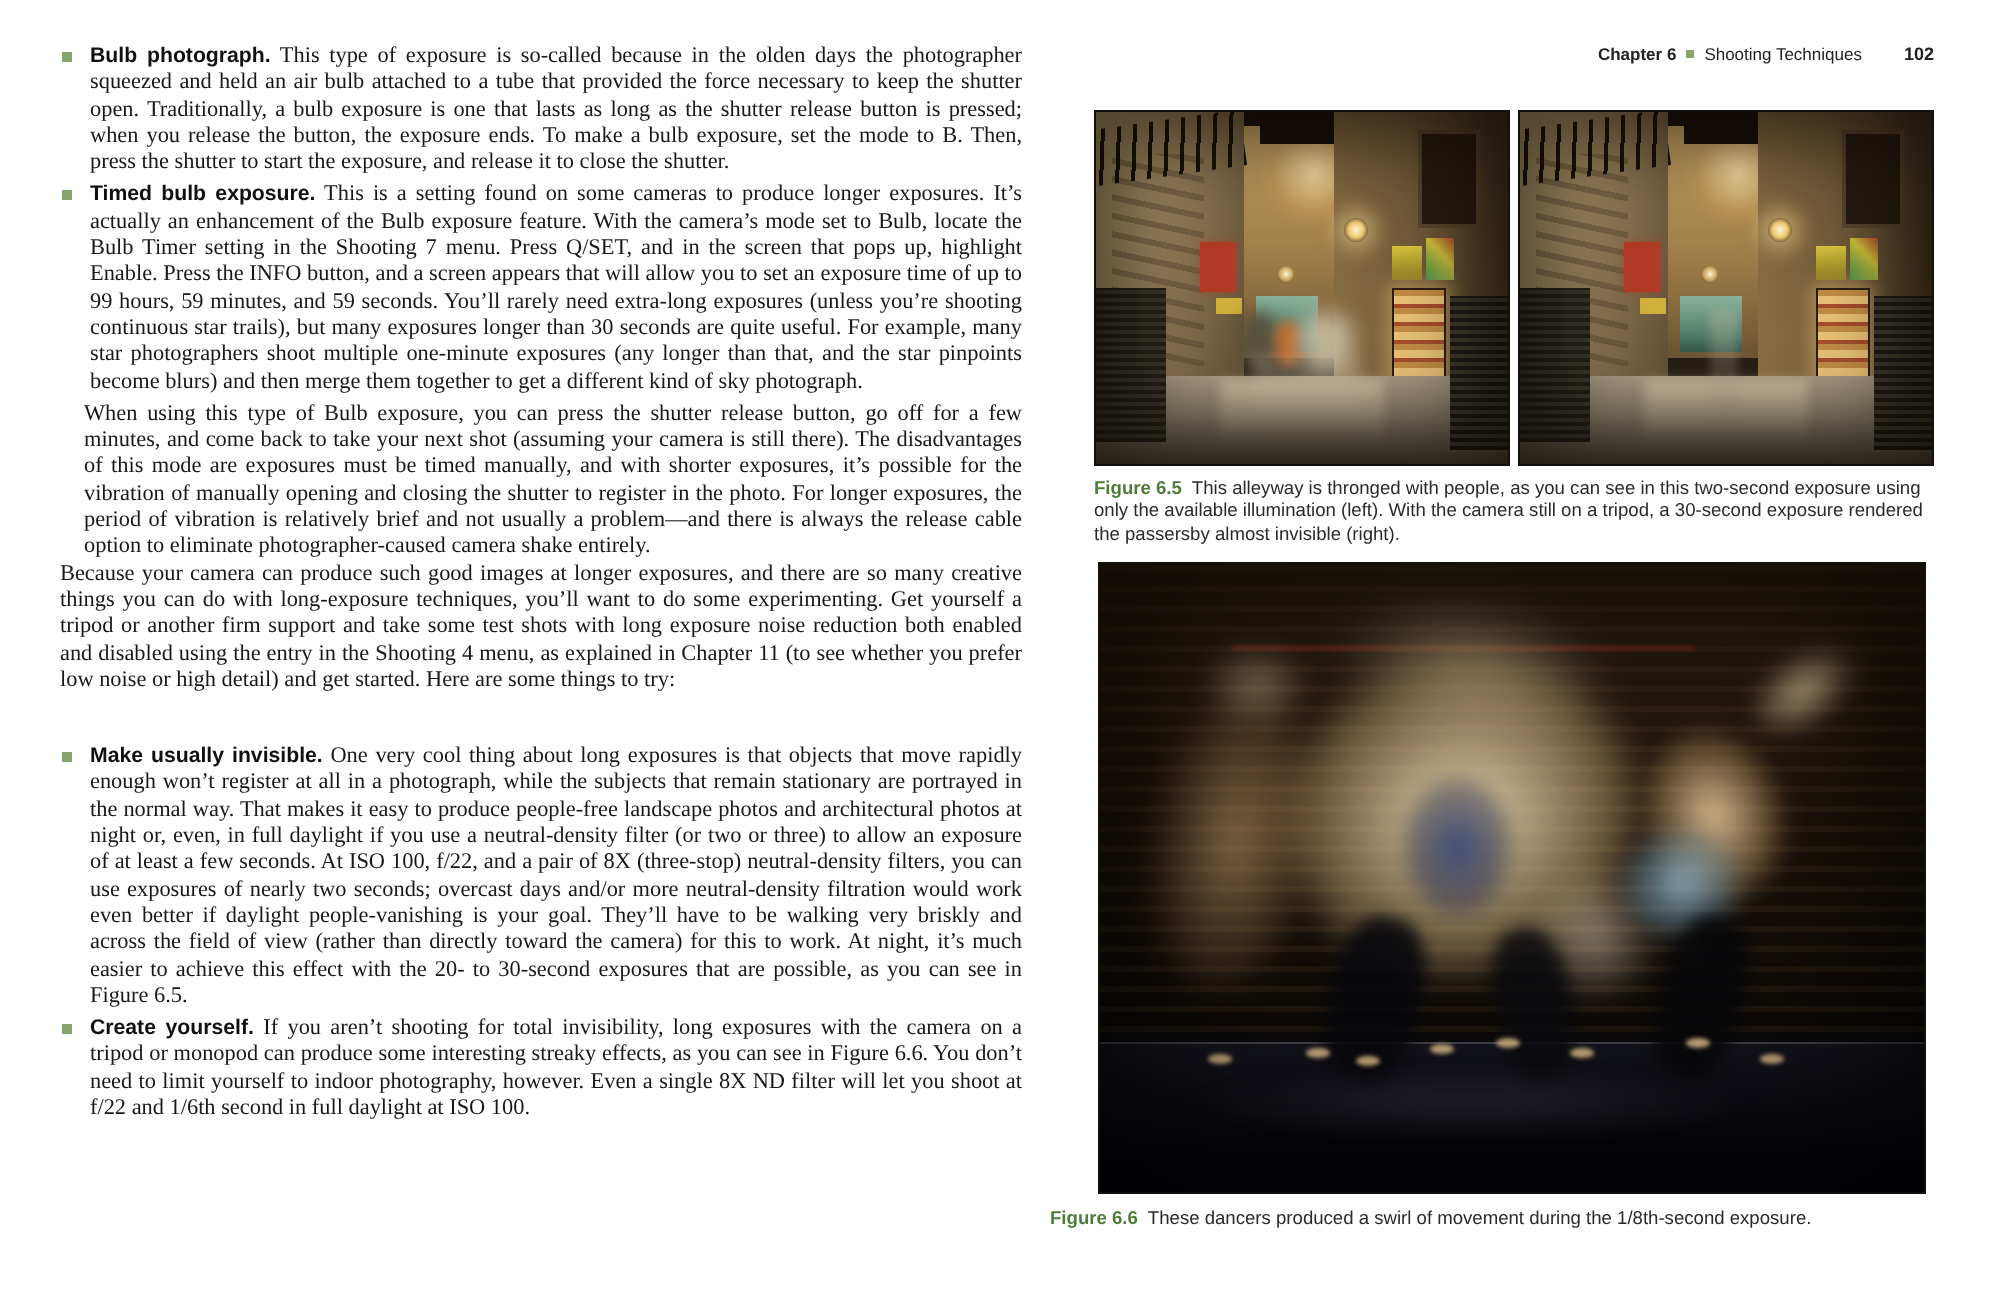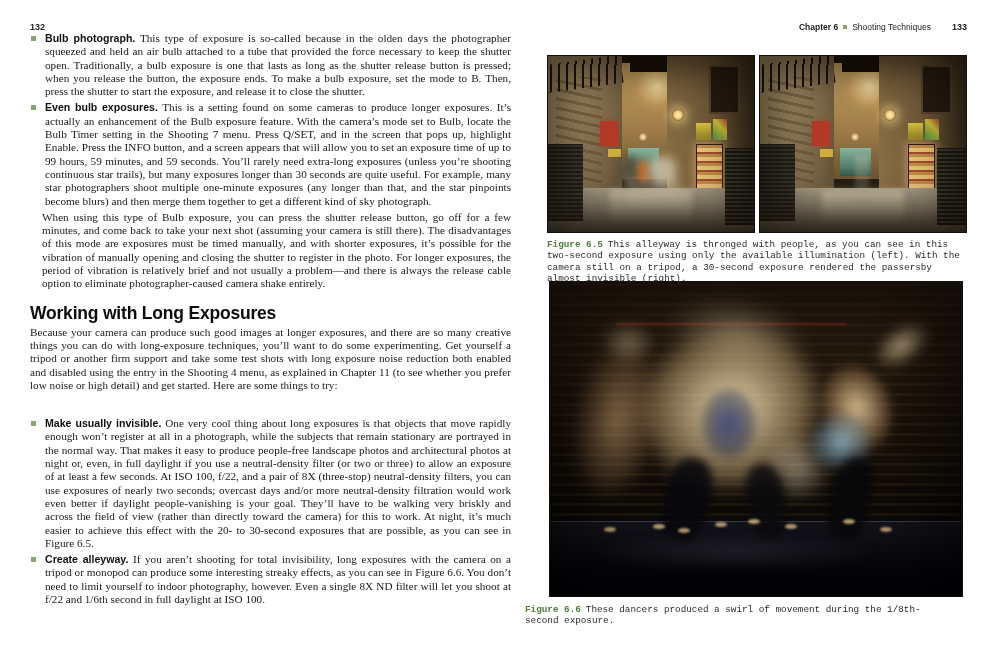--- a/index.html
+++ b/index.html
@@ -23,21 +23,21 @@
   .toplist{margin-top:20px;}
 
   
   .rp-header{position:absolute;top:22px;left:520px;width:447px;display:flex;
              justify-content:flex-end;align-items:center;gap:5px;
              font-family:"Liberation Sans",sans-serif;font-size:8.5px;color:#222;}
   .rp-header .chapter{font-weight:bold;}
   .hdr-sq{width:4px;height:4px;background:#86a56b;display:inline-block;}
   .rp-header .pagenum{font-weight:bold;font-size:9px;margin-left:16px;}
 
-  .caption{position:absolute;font-family:Liberation Mono, monospace;font-size:9.3px;
+  .caption{position:absolute;font-family:Liberation Sans, sans-serif;font-size:9.3px;
            line-height:11.4px;color:#2a2a2a;text-align:left;}
   .cap-label{font-weight:bold;color:#4e7d38;margin-right:5px;}
 
   
   .photo{position:absolute;overflow:hidden;border:1px solid #12100b;box-sizing:border-box;}
   .photo-pair{position:absolute;left:547px;top:55px;width:420px;height:178px;display:flex;gap:4px;}
   .alley{flex:1;position:relative;overflow:hidden;border:1px solid #12100b;box-sizing:border-box;
          background:linear-gradient(#171209,#241b10 55%,#2a241a);}
   .alley>div{position:absolute;}
   .aw-far{left:34%;top:4%;width:34%;height:66%;background:linear-gradient(#c8a565,#9c7a46 60%,#6b5432);}
@@ -141,60 +141,58 @@
            filter:blur(6px);transform:rotate(20deg);}
   .shoe{position:absolute;width:12px;height:5px;border-radius:50%;
            background:rgba(208,178,128,.9);filter:blur(1px);}
   .dn-vig{left:0;top:0;width:100%;height:100%;
            box-shadow:inset 0 0 70px 28px rgba(0,0,0,.6);}
 </style>
 </head>
 <body>
 
 <div class="page-left">
-  <div class="pagenum-left">132</div>
 
   <ul class="blist toplist body-text">
     <li>
       <span class="bmark"></span>
       <span class="lead">Bulb photograph.</span>
       <span>This type of exposure is so-called because in the olden days the photographer squeezed and held an air bulb attached to a tube that provided the force necessary to keep the shutter open. Traditionally, a bulb exposure is one that lasts as long as the shutter release button is pressed; when you release the button, the exposure ends. To make a bulb exposure, set the mode to B. Then, press the shutter to start the exposure, and release it to close the shutter.</span>
     </li>
     <li>
       <span class="bmark"></span>
-      <span class="lead">Even bulb exposures.</span>
+      <span class="lead">Timed bulb exposure.</span>
       <span>This is a setting found on some cameras to produce longer exposures. It’s actually an enhancement of the Bulb exposure feature. With the camera’s mode set to Bulb, locate the Bulb Timer setting in the Shooting 7 menu. Press Q/SET, and in the screen that pops up, highlight Enable. Press the INFO button, and a screen appears that will allow you to set an exposure time of up to 99 hours, 59 minutes, and 59 seconds. You’ll rarely need extra-long exposures (unless you’re shooting continuous star trails), but many exposures longer than 30 seconds are quite useful. For example, many star photographers shoot multiple one-minute exposures (any longer than that, and the star pinpoints become blurs) and then merge them together to get a different kind of sky photograph.</span>
     </li>
   </ul>
 
   <p class="cont body-text">When using this type of Bulb exposure, you can press the shutter release button, go off for a few minutes, and come back to take your next shot (assuming your camera is still there). The disadvantages of this mode are exposures must be timed manually, and with shorter exposures, it’s possible for the vibration of manually opening and closing the shutter to register in the photo. For longer exposures, the period of vibration is relatively brief and not usually a problem—and there is always the release cable option to eliminate photographer-caused camera shake entirely.</p>
 
-  <h1 class="sec">Working with Long Exposures</h1>
 
   <p class="intro body-text">Because your camera can produce such good images at longer exposures, and there are so many creative things you can do with long-exposure techniques, you’ll want to do some experimenting. Get yourself a tripod or another firm support and take some test shots with long exposure noise reduction both enabled and disabled using the entry in the Shooting 4 menu, as explained in Chapter 11 (to see whether you prefer low noise or high detail) and get started. Here are some things to try:</p>
 
   <ul class="blist body-text">
     <li>
       <span class="bmark"></span>
       <span class="lead">Make usually invisible.</span>
       <span>One very cool thing about long exposures is that objects that move rapidly enough won’t register at all in a photograph, while the subjects that remain stationary are portrayed in the normal way. That makes it easy to produce people-free landscape photos and architectural photos at night or, even, in full daylight if you use a neutral-density filter (or two or three) to allow an exposure of at least a few seconds. At ISO 100, f/22, and a pair of 8X (three-stop) neutral-density filters, you can use exposures of nearly two seconds; overcast days and/or more neutral-density filtration would work even better if daylight people-vanishing is your goal. They’ll have to be walking very briskly and across the field of view (rather than directly toward the camera) for this to work. At night, it’s much easier to achieve this effect with the 20- to 30-second exposures that are possible, as you can see in Figure 6.5.</span>
     </li>
     <li>
       <span class="bmark"></span>
-      <span class="lead">Create alleyway.</span>
+      <span class="lead">Create yourself.</span>
       <span>If you aren’t shooting for total invisibility, long exposures with the camera on a tripod or monopod can produce some interesting streaky effects, as you can see in Figure 6.6. You don’t need to limit yourself to indoor photography, however. Even a single 8X ND filter will let you shoot at f/22 and 1/6th second in full daylight at ISO 100.</span>
     </li>
   </ul>
 </div>
 
 <div class="rp-header">
   <span class="chapter">Chapter 6</span>
   <span class="hdr-sq"></span>
   <span>Shooting Techniques</span>
-  <span class="pagenum">133</span>
+  <span class="pagenum">102</span>
 </div>
 
 <div class="photo-pair">
 
   <div class="alley">
     <div class="aw-far"></div>
     <div class="aw-glow"></div>
     <div class="aw-rooftop"></div>
     <div class="aw-leftwall"></div>
     <div class="aw-lefttex"></div>

